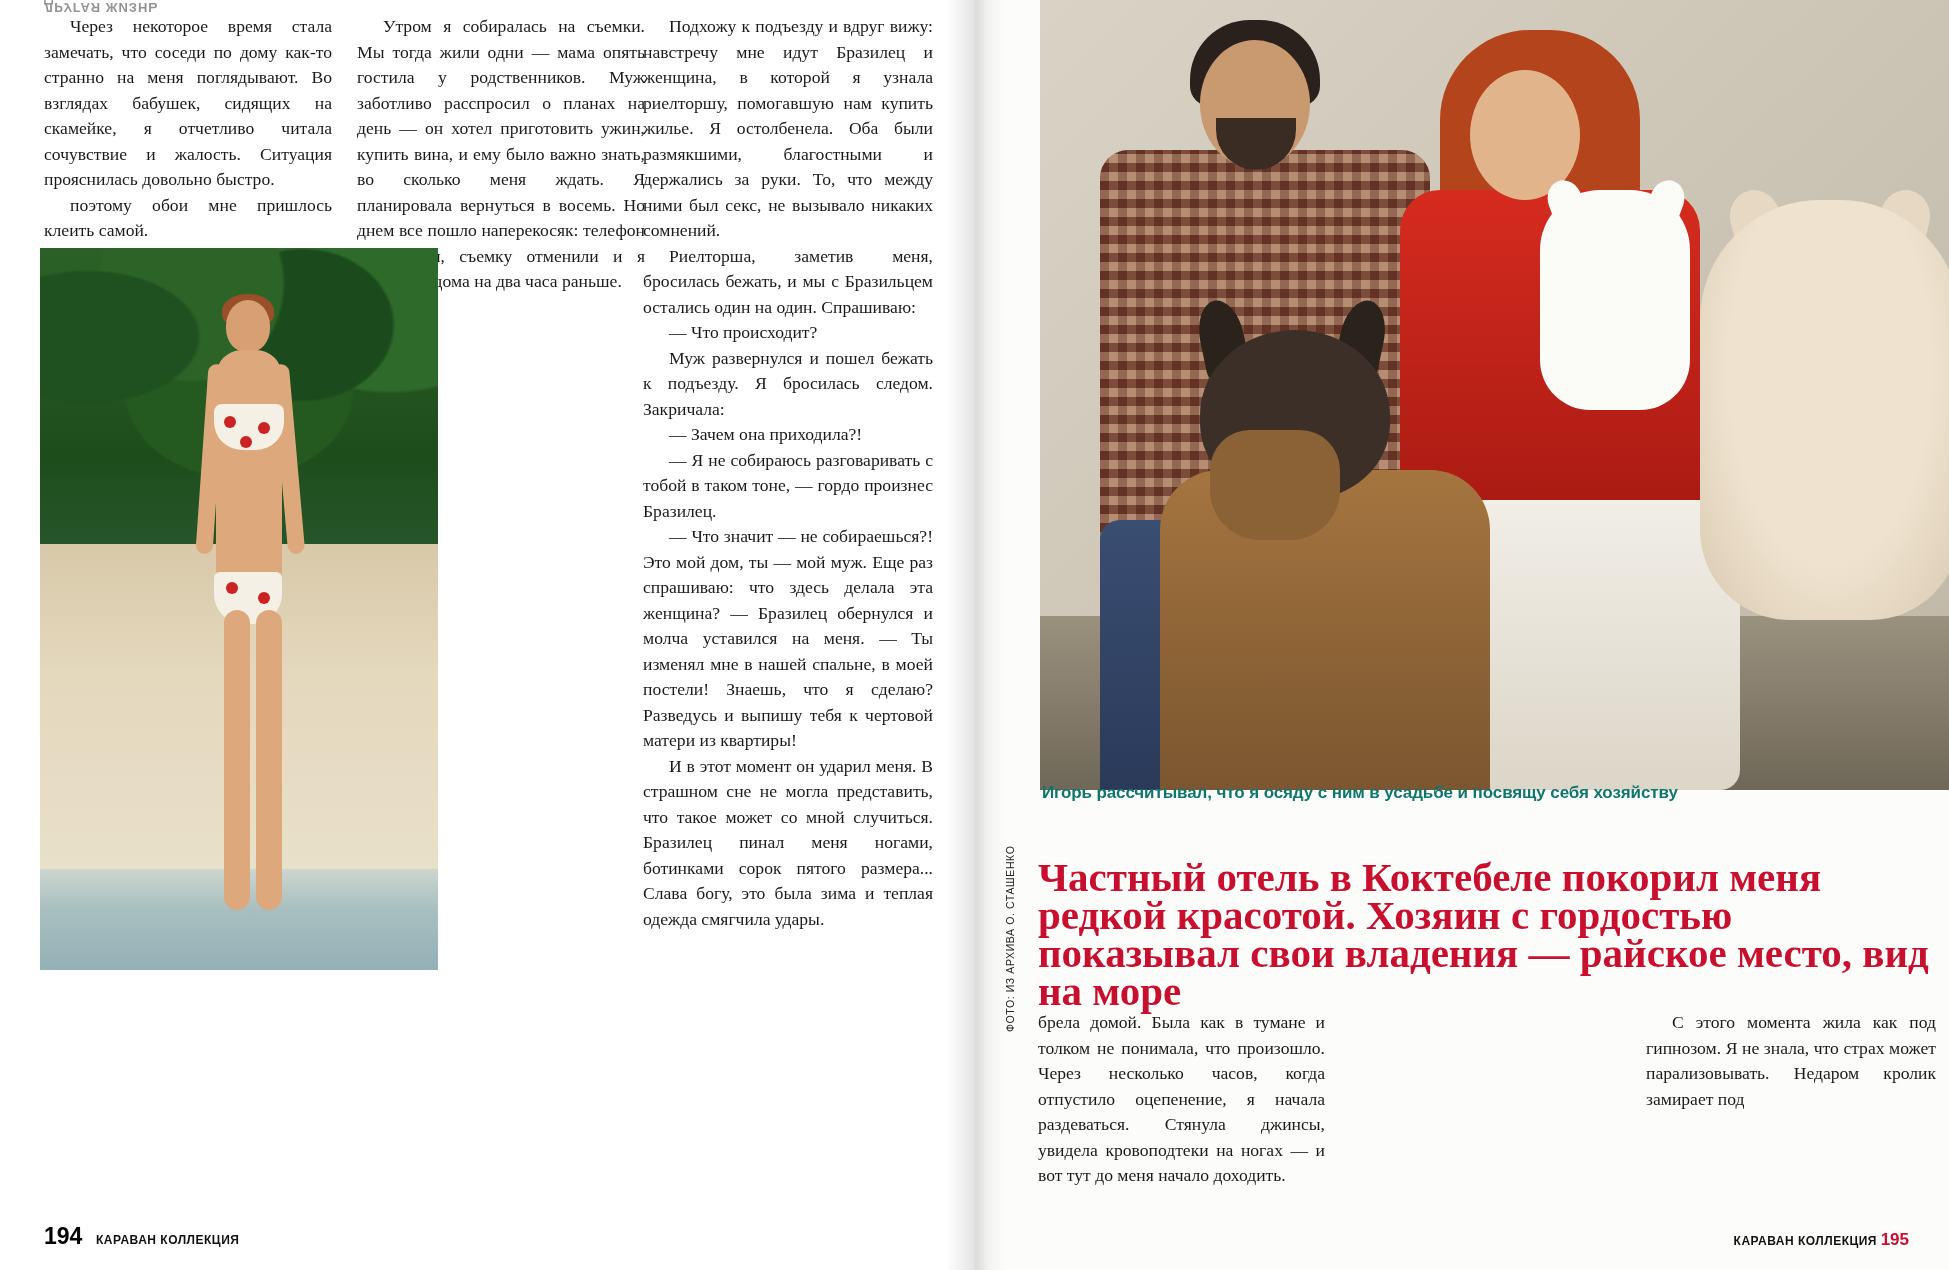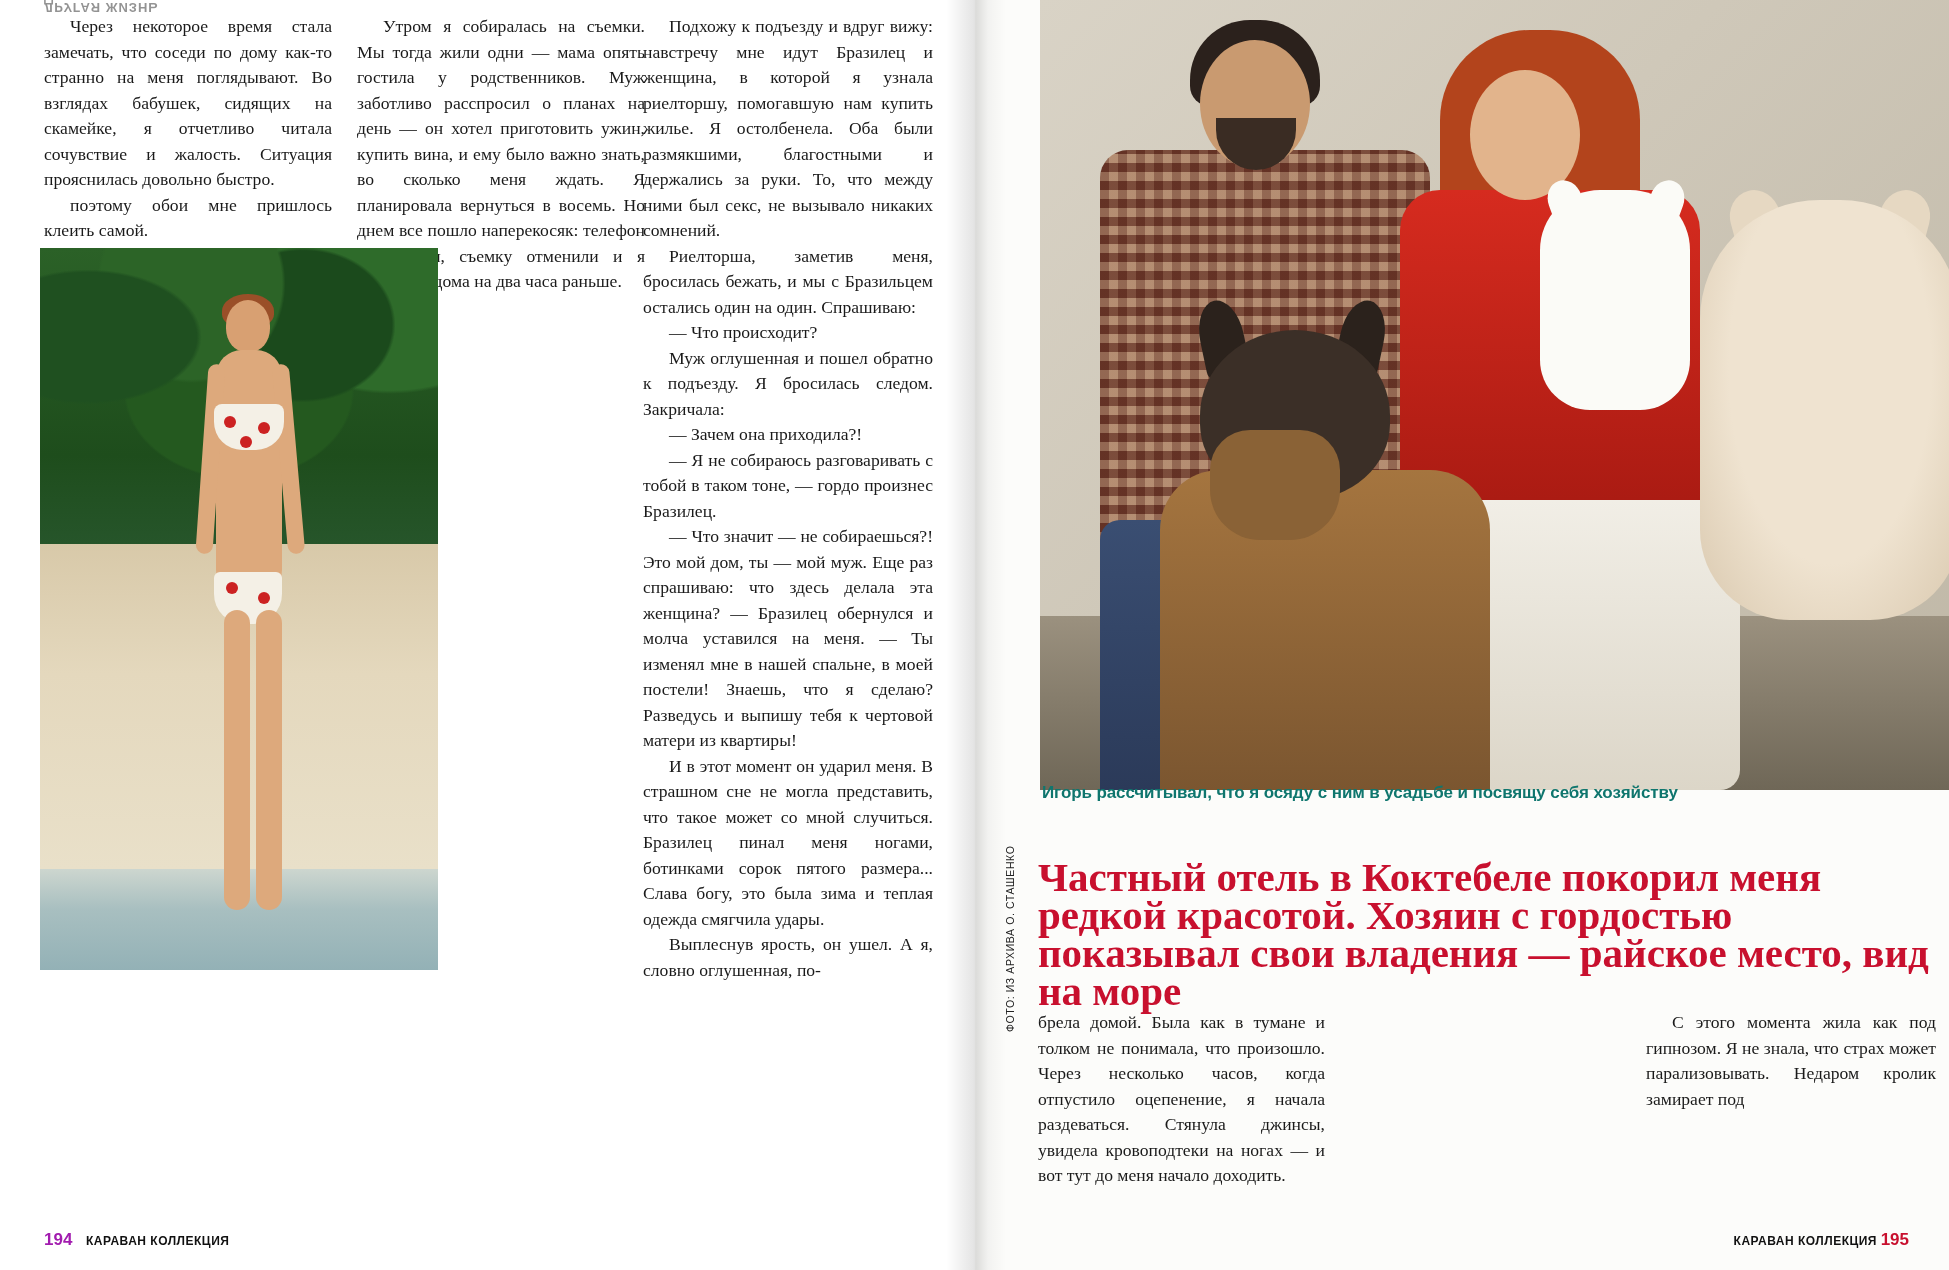--- a/index.html
+++ b/index.html
@@ -148,21 +148,21 @@
   .figure .arm-r { left:100px; transform: rotate(-5deg); }
 
   .folio-left {
     position: absolute;
     left: 44px; bottom: 20px;
     font-family: "Liberation Sans", sans-serif;
     font-size: 13px;
     color: #111;
     font-weight: bold;
   }
-  .folio-left .num { color:#a21caf; font-size:17px; margin-right:10px; }
+  .folio-left .num { color:#000000; font-size:23px; margin-right:10px; }
   .folio-left .name { letter-spacing:0.5px; font-size:12px; }
 
   
   .photo-right {
     position: absolute;
     left: 1040px; top: 0px;
     width: 909px; height: 790px;
     overflow: hidden;
     background: #c9c2b4;
   }
@@ -266,26 +266,25 @@
     </div>
 
     <div class="col" id="left-col2">
       <p>Утром я собиралась на съемки. Мы тогда жили одни — мама опять гостила у родственников. Муж заботливо расспросил о планах на день — он хотел приготовить ужин, купить вина, и ему было важно знать, во сколько меня ждать. Я планировала вернуться в восемь. Но днем все пошло наперекосяк: телефон разрядился, съемку отменили и я оказалась дома на два часа раньше.</p>
     </div>
 
     <div class="col" id="left-col3">
       <p>Подхожу к подъезду и вдруг вижу: навстречу мне идут Бразилец и женщина, в которой я узнала риелторшу, помогавшую нам купить жилье. Я остолбенела. Оба были размякшими, благостными и держались за руки. То, что между ними был секс, не вызывало никаких сомнений.</p>
       <p>Риелторша, заметив меня, бросилась бежать, и мы с Бразильцем остались один на один. Спрашиваю:</p>
       <p>— Что происходит?</p>
-      <p>Муж оглушенная и пошел обратно к подъезду. Я бросилась следом. Закричала:</p>
+      <p>Муж развернулся и пошел бежать к подъезду. Я бросилась следом. Закричала:</p>
       <p>— Зачем она приходила?!</p>
       <p>— Я не собираюсь разговаривать с тобой в таком тоне, — гордо произнес Бразилец.</p>
       <p>— Что значит — не собираешься?! Это мой дом, ты — мой муж. Еще раз спрашиваю: что здесь делала эта женщина? — Бразилец обернулся и молча уставился на меня. — Ты изменял мне в нашей спальне, в моей постели! Знаешь, что я сделаю? Разведусь и выпишу тебя к чертовой матери из квартиры!</p>
       <p>И в этот момент он ударил меня. В страшном сне не могла представить, что такое может со мной случиться. Бразилец пинал меня ногами, ботинками сорок пятого размера... Слава богу, это была зима и теплая одежда смягчила удары.</p>
-      <p>Выплеснув ярость, он ушел. А я, словно оглушенная, по-</p>
       <p></p>
     </div>
 
     <div class="photo-left">
       <div class="sky"></div>
       <div class="trees"></div>
       <div class="sand"></div>
       <div class="water"></div>
       <div class="figure">
         <div class="hair"></div>

